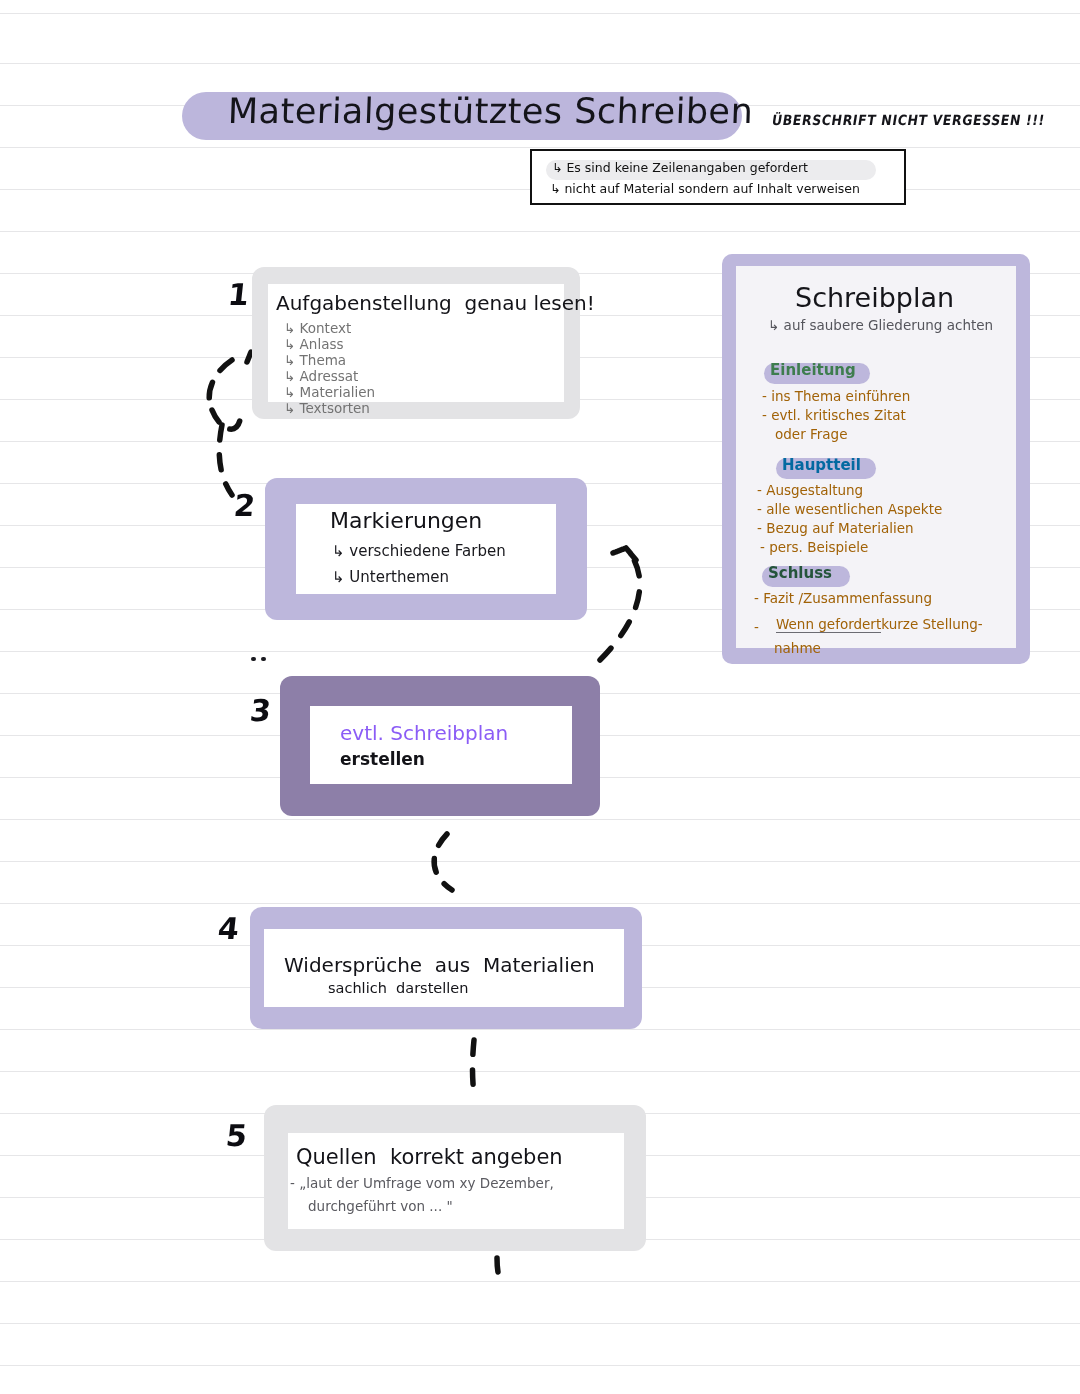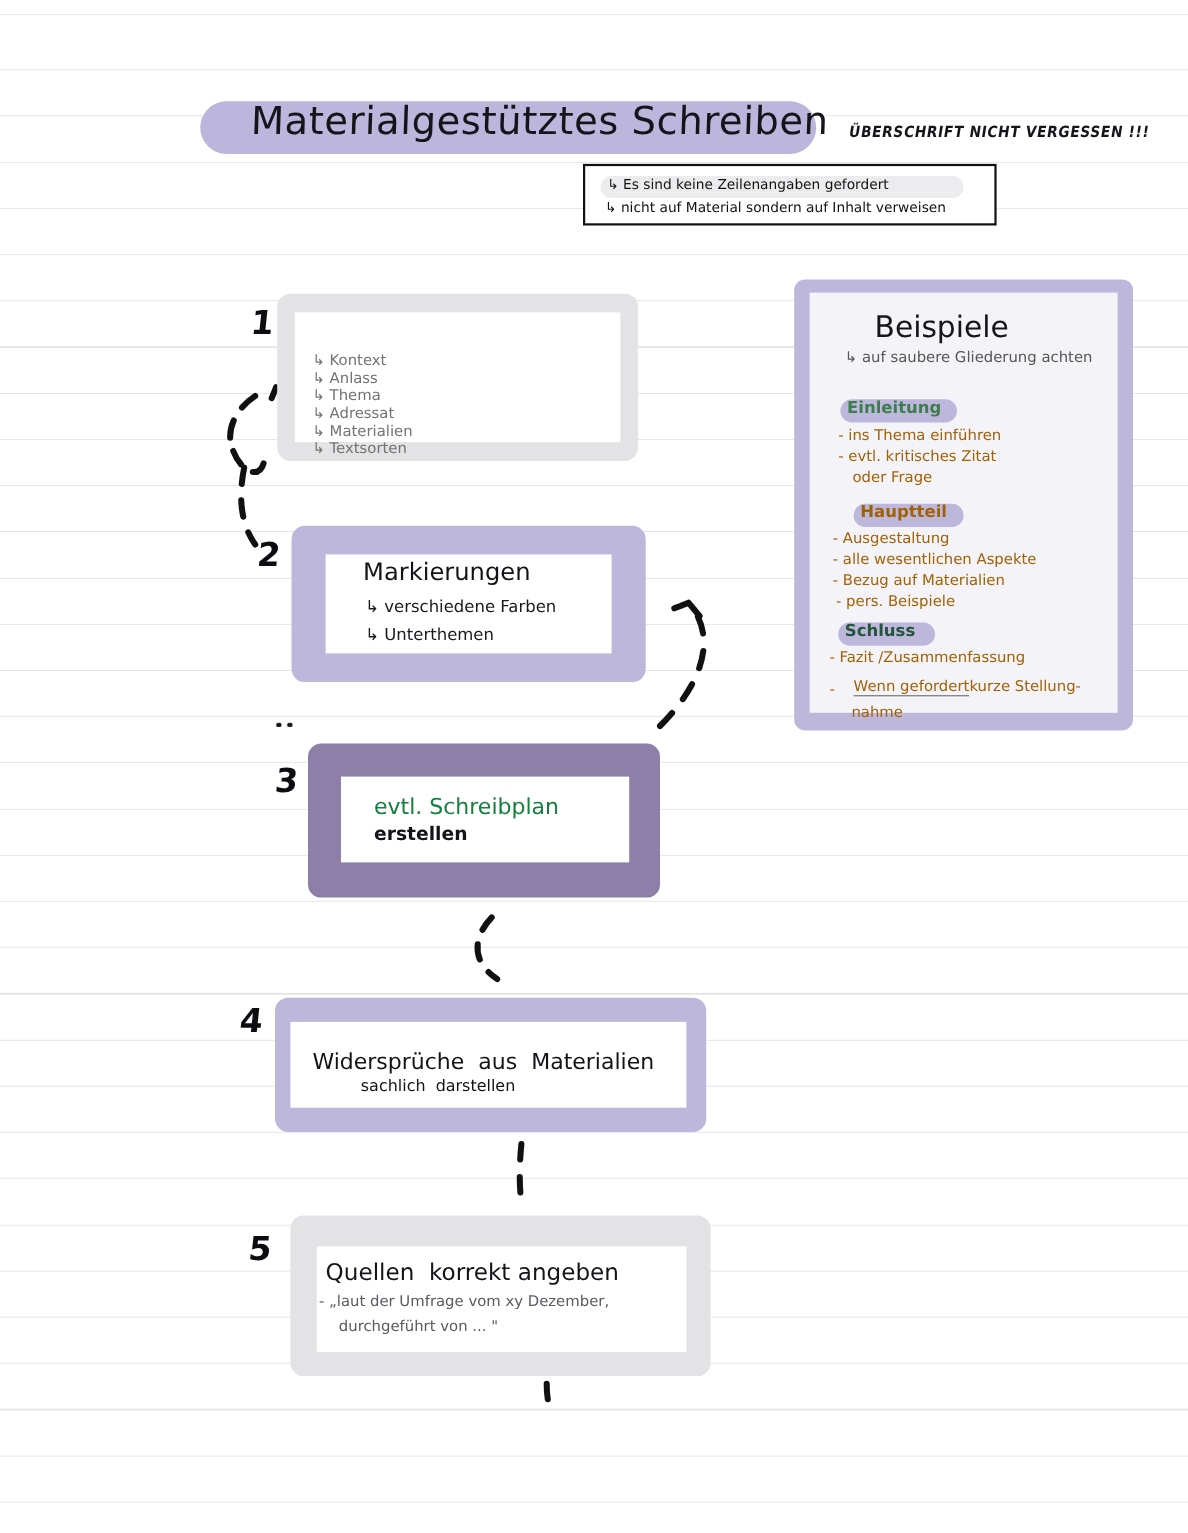--- a/index.html
+++ b/index.html
@@ -76,21 +76,21 @@
   #box2-outer{left:265px;top:478px;width:322px;height:142px;background:#bdb7dc;}
   #box2-inner{left:296px;top:504px;width:260px;height:90px;}
   #box2-num{left:234px;top:488px;}
   #box2-head{position:absolute;left:330px;top:509px;font-size:22px;color:#131318;}
   .box2-sub{position:absolute;font-size:15px;color:#18181d;left:332px;}
 
   
   #box3-outer{left:280px;top:676px;width:320px;height:140px;background:#8d7fa8;}
   #box3-inner{left:310px;top:706px;width:262px;height:78px;}
   #box3-num{left:250px;top:693px;}
-  #box3-l1{position:absolute;left:340px;top:723px;font-size:20px;color:#15803d;}
+  #box3-l1{position:absolute;left:340px;top:723px;font-size:20px;color:#8b5cf6;}
   #box3-l2{position:absolute;left:340px;top:751px;font-size:17px;color:#131318;font-weight:bold;}
 
   
   #box4-outer{left:250px;top:907px;width:392px;height:122px;background:#bdb7dc;}
   #box4-inner{left:264px;top:929px;width:360px;height:78px;}
   #box4-l1{position:absolute;left:284px;top:955px;font-size:20px;color:#131318;}
   #box4-l2{position:absolute;left:328px;top:981px;font-size:14.5px;color:#131318;}
   #box4-num{left:218px;top:911px;}
 
   
@@ -116,21 +116,21 @@
   #glied-title{position:absolute;left:795px;top:284px;font-size:27px;color:#15151a;}
   #glied-sub{position:absolute;left:768px;top:318px;font-size:13.5px;color:#55555c;}
 
   .sec-pill{position:absolute;height:21px;border-radius:11px;background:#bdb7dc;}
   .sec-label{position:absolute;font-size:15px;font-weight:bold;}
   .sec-item{position:absolute;font-size:13.5px;color:#a16207;}
 
   #pill-einleitung{left:764px;top:363px;width:106px;}
   #lbl-einleitung{left:770px;top:363px;color:#3e7d4e;}
   #pill-hauptteil{left:776px;top:458px;width:100px;}
-  #lbl-hauptteil{left:782px;top:458px;color:#a16207;text-align:right;}
+  #lbl-hauptteil{left:782px;top:458px;color:#0369a1;text-align:right;}
   #pill-schluss{left:762px;top:566px;width:88px;}
   #lbl-schluss{left:768px;top:566px;color:#24543a;}
 
   .underline-hw{border-bottom:1.6px solid #6b6b72;padding-bottom:1px;}
 
   
   svg.conn{position:absolute;left:0;top:0;width:1080px;height:1394px;overflow:visible;}
   svg.conn path{fill:none;stroke:#111;stroke-width:5.5;stroke-linecap:round;}
 </style>
 </head>
@@ -162,20 +162,21 @@
   <div id="title-note" class="hw">ÜBERSCHRIFT NICHT VERGESSEN !!!</div>
 
   <div id="top-note-box"></div>
   <div id="top-note-hl"></div>
   <div id="top-note-l1" class="hw">↳ Es sind keine Zeilenangaben gefordert</div>
   <div id="top-note-l2" class="hw">↳ nicht auf Material sondern auf Inhalt verweisen</div>
 
   <div id="box1-outer" class="step-outer"></div>
   <div id="box1-inner" class="step-inner"></div>
   <div id="box1-num" class="step-num">1</div>
+  <div id="box1-head" class="hw">Aufgabenstellung  genau lesen!</div>
   <div class="hw box1-sub" style="top:321px">↳ Kontext</div>
   <div class="hw box1-sub" style="top:337px">↳ Anlass</div>
   <div class="hw box1-sub" style="top:353px">↳ Thema</div>
   <div class="hw box1-sub" style="top:369px">↳ Adressat</div>
   <div class="hw box1-sub" style="top:385px">↳ Materialien</div>
   <div class="hw box1-sub" style="top:401px">↳ Textsorten</div>
 
   <div id="box2-outer" class="step-outer"></div>
   <div id="box2-inner" class="step-inner"></div>
   <div id="box2-num" class="step-num">2</div>
@@ -200,21 +201,21 @@
 
   <div id="box5-outer" class="step-outer"></div>
   <div id="box5-inner" class="step-inner"></div>
   <div id="box5-num" class="step-num">5</div>
   <div id="box5-l1" class="hw">Quellen  korrekt angeben</div>
   <div id="box5-l2" class="hw">- „laut der Umfrage vom xy Dezember,</div>
   <div id="box5-l3" class="hw">durchgeführt von ... "</div>
 
   <div id="glied-outer"></div>
   <div id="glied-inner"></div>
-  <div id="glied-title" class="hw">Beispiele</div>
+  <div id="glied-title" class="hw">Schreibplan</div>
   <div id="glied-sub" class="hw">↳ auf saubere Gliederung achten</div>
 
   <div id="pill-einleitung" class="sec-pill"></div>
   <div id="lbl-einleitung" class="sec-label hw">Einleitung</div>
   <div class="sec-item hw" style="left:762px;top:389px">- ins Thema einführen</div>
   <div class="sec-item hw" style="left:762px;top:408px">- evtl. kritisches Zitat</div>
   <div class="sec-item hw" style="left:775px;top:427px">oder Frage</div>
 
   <div id="pill-hauptteil" class="sec-pill"></div>
   <div id="lbl-hauptteil" class="sec-label hw">Hauptteil</div>

